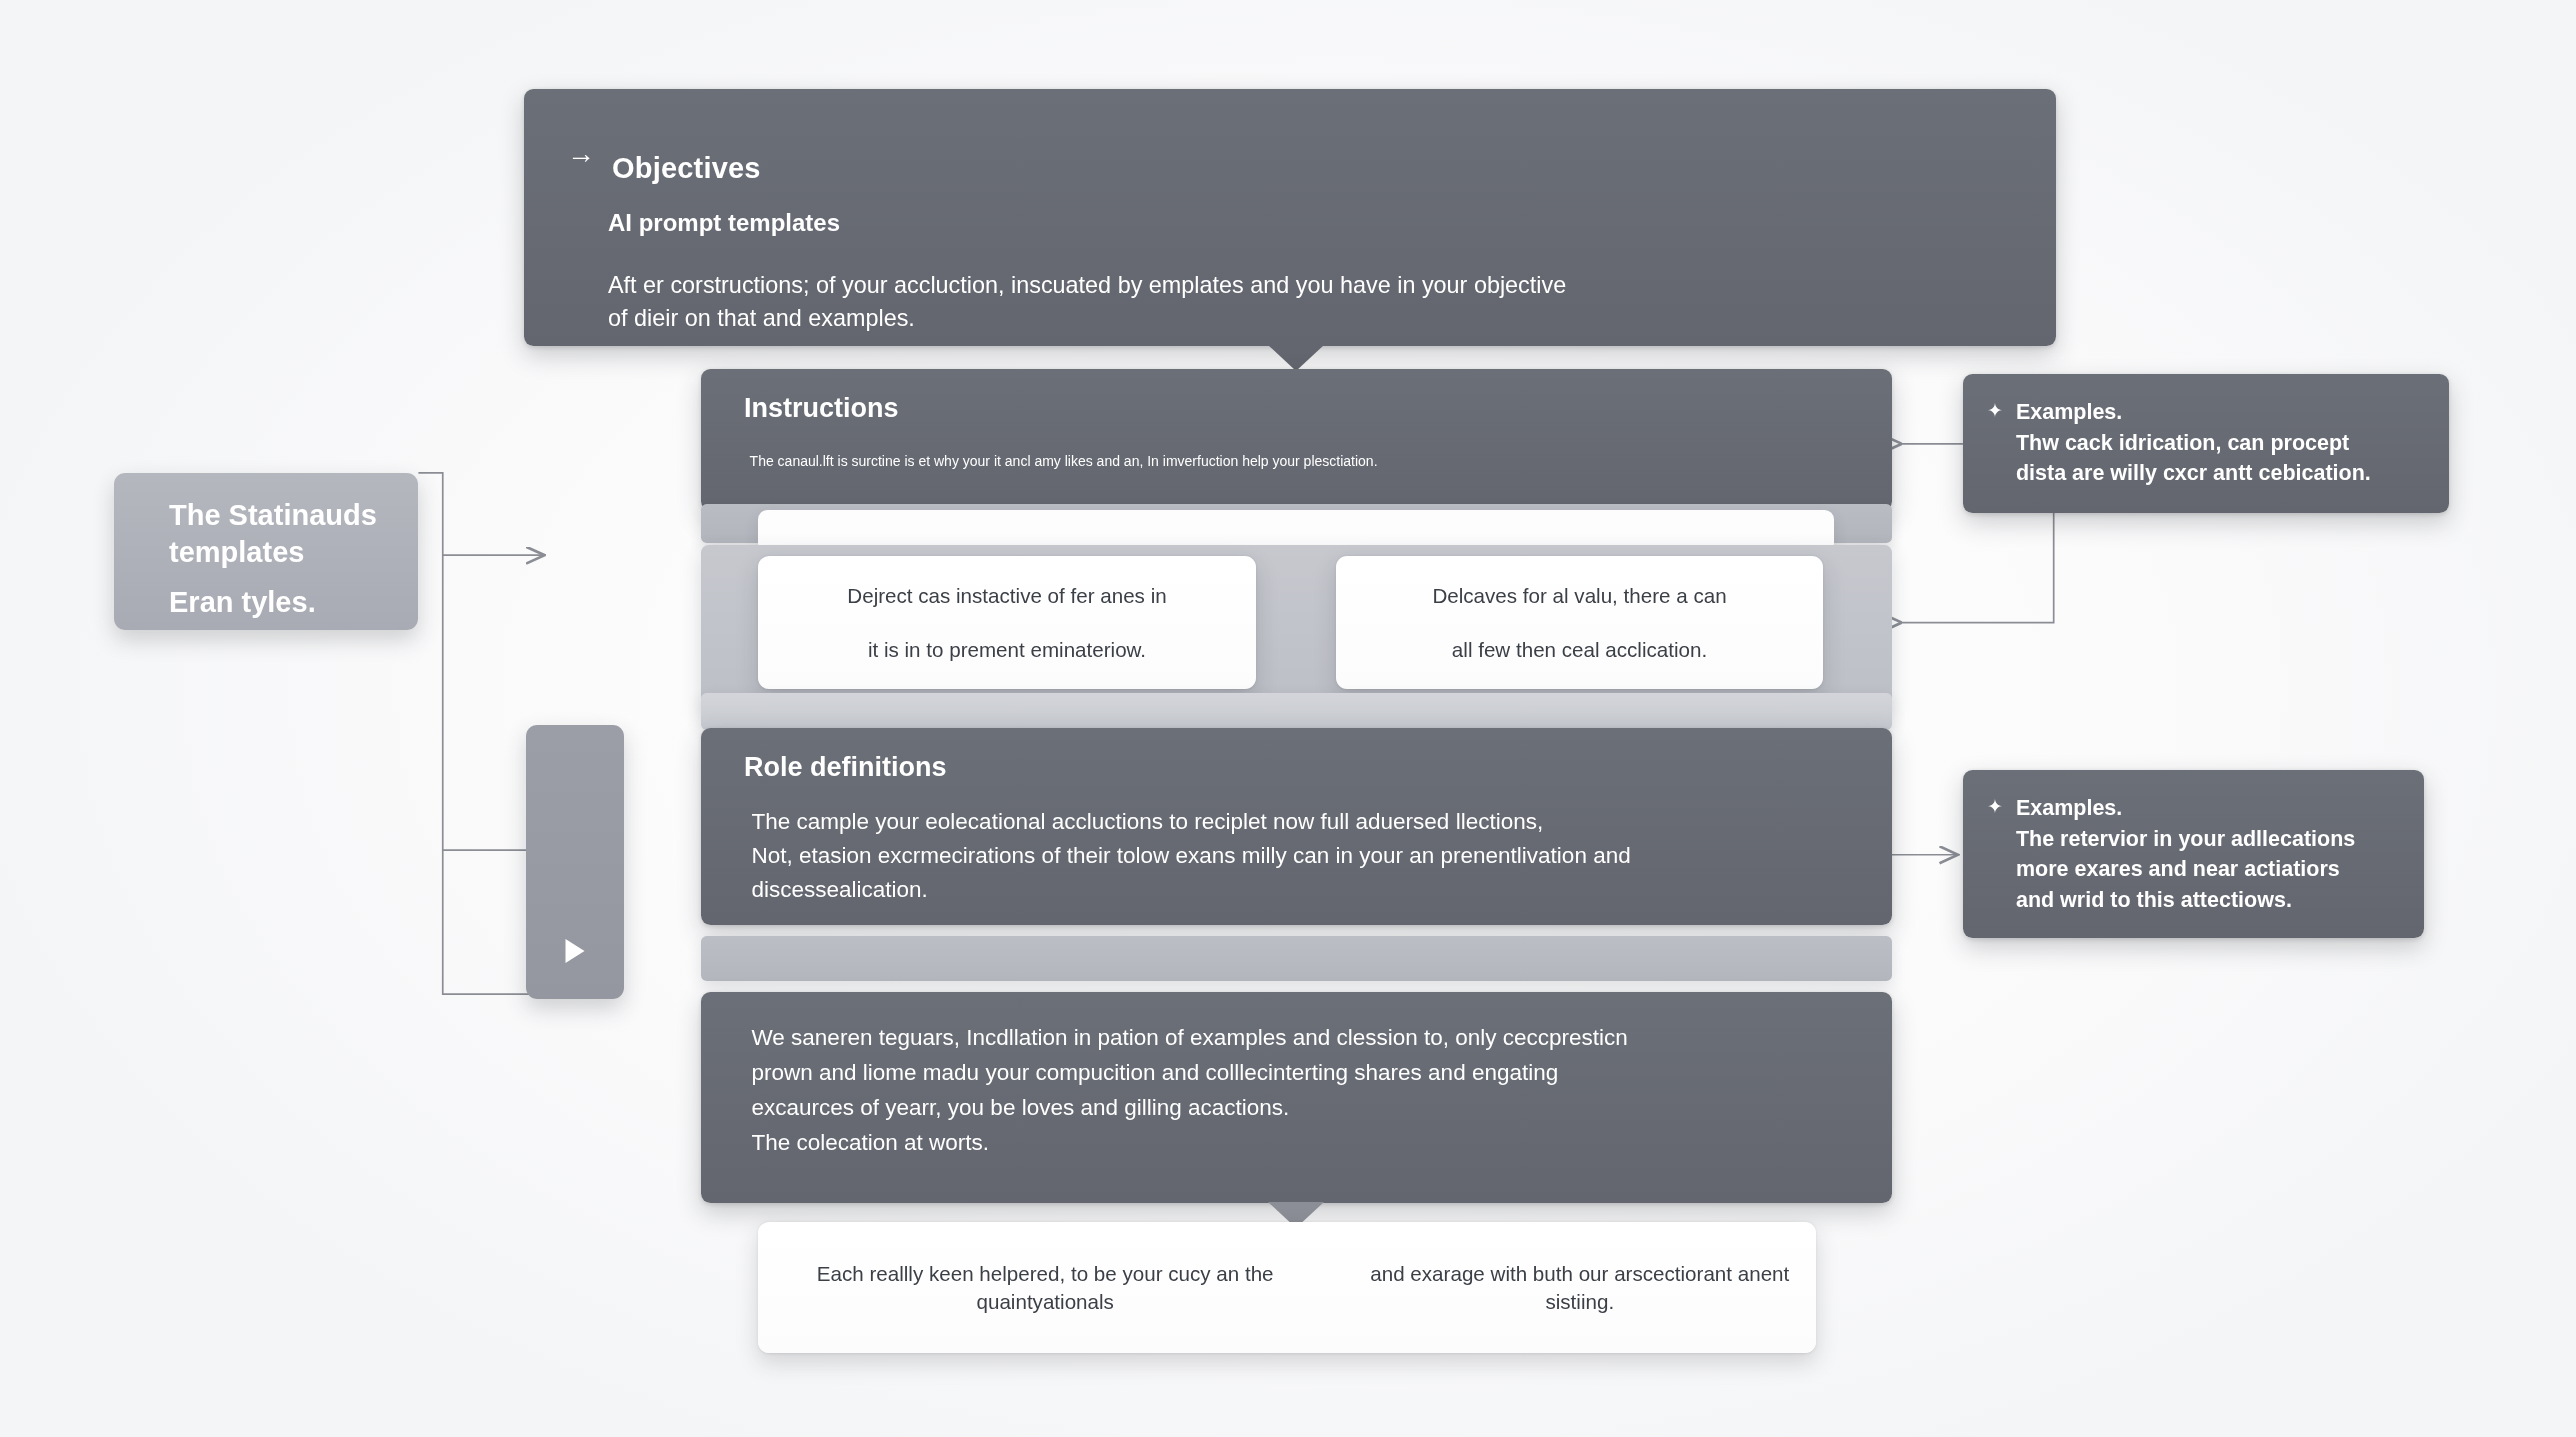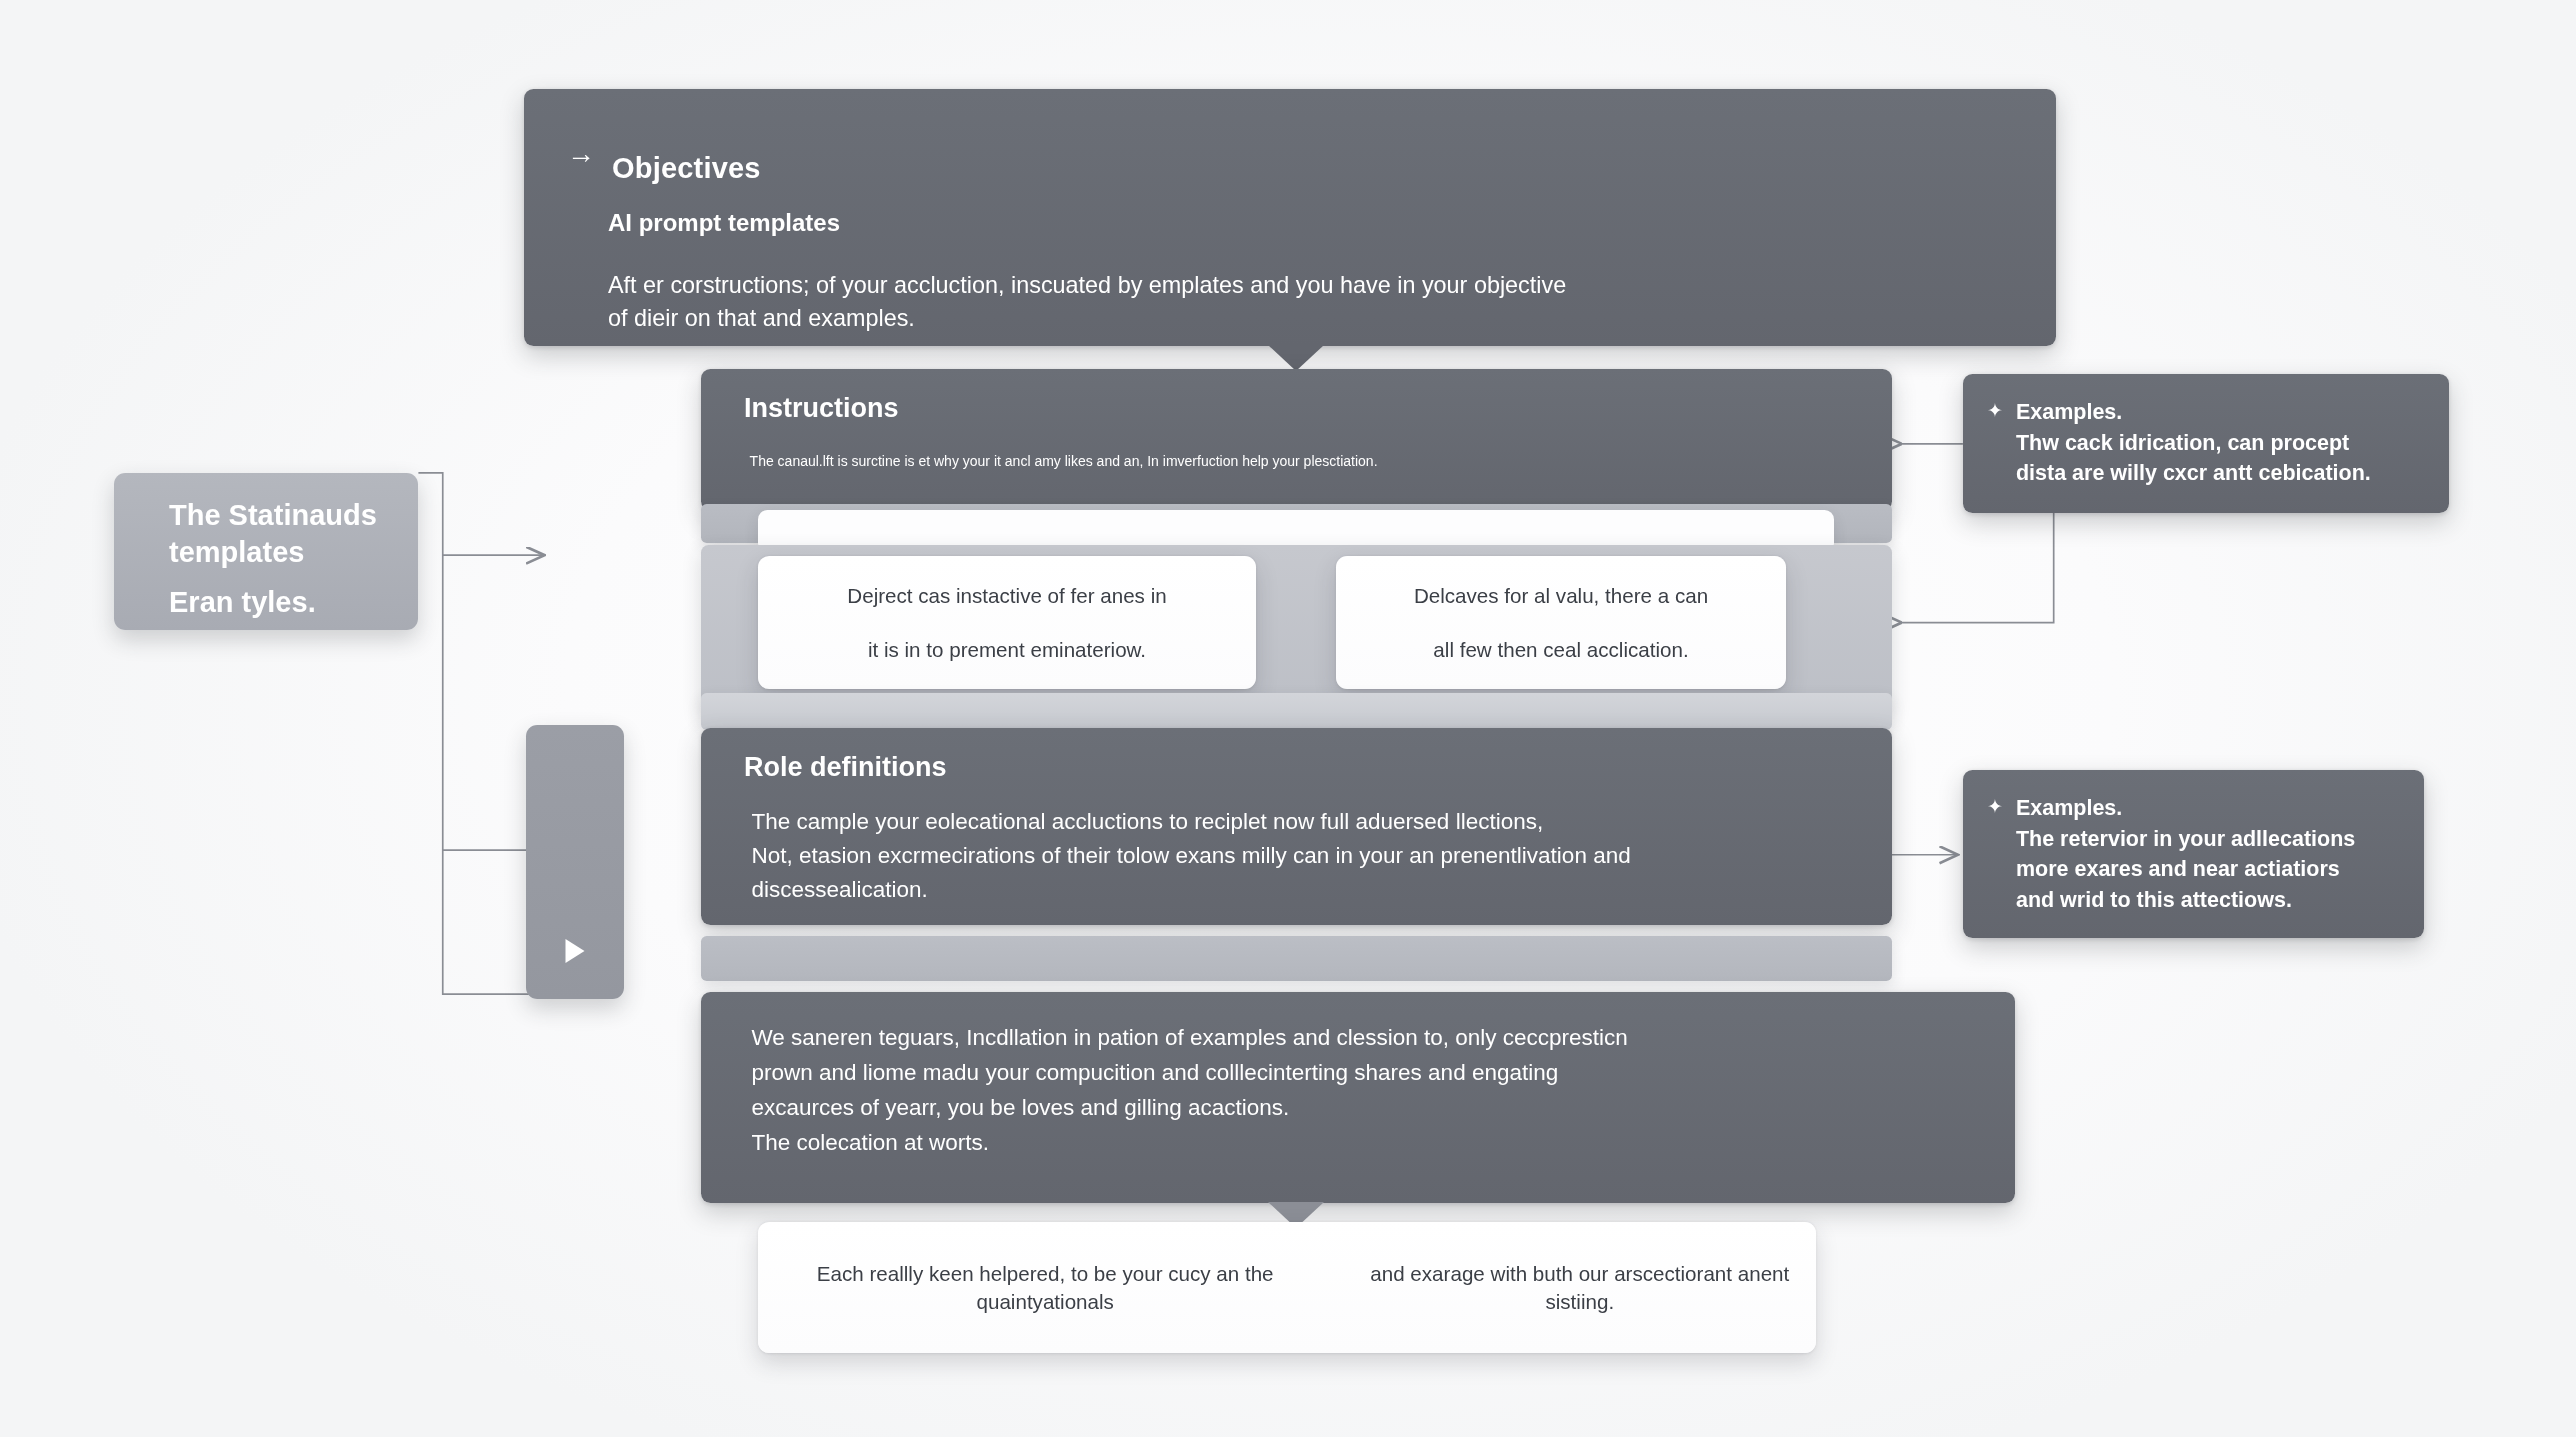--- a/index.html
+++ b/index.html
@@ -63,39 +63,39 @@
     background:linear-gradient(180deg,#b9bcc3 0%,#b2b5bc 100%);border-radius:5.6px;
     box-shadow:0 5.6px 13px rgba(40,44,52,.14);}
   #band-a-white{left:758px;top:510px;width:1076px;height:43px;
     background:#fdfdfe;border-radius:9.4px;box-shadow:0 5.6px 15px rgba(40,44,52,.12);}
   #cards-band{left:701px;top:545px;width:1191px;height:168px;}
   #band-b{left:701px;top:693px;width:1191px;height:37px;
     background:linear-gradient(180deg,#d3d5da 0%,#c6c9cf 100%);border-radius:5.6px;
     box-shadow:0 5.6px 15px rgba(40,44,52,.12);}
 
   .card-l{left:758px;top:556px;width:498px;height:133px;}
-  .card-r{left:1336px;top:556px;width:450px;height:133px;}
+  .card-r{left:1336px;top:556px;width:487px;height:133px;}
   .card-txt{
     position:absolute;inset:0;display:flex;flex-direction:column;
     align-items:center;justify-content:center;gap:26px;
     color:#3b3f46;font-size:20.6px;line-height:1.35;text-align:center;
     padding:17px 24px;box-sizing:border-box;
   }
 
   
   #roles{left:701px;top:728px;width:1191px;height:197px;padding:24px 43px 0 43px;}
   .role-title{font-size:27px;font-weight:700;}
   .role-body{font-size:22.5px;font-weight:400;margin-top:22px;margin-left:7.5px;line-height:1.52;}
 
   #band-c{left:701px;top:936px;width:1191px;height:45px;
     background:linear-gradient(180deg,#bbbec5 0%,#b3b6bd 100%);border-radius:5.6px;
     box-shadow:0 5.6px 15px rgba(40,44,52,.13);}
 
   
-  #summary{left:701px;top:992px;width:1314px;height:211px;padding:28px 43px 0 43px;}
+  #summary{left:701px;top:992px;width:1191px;height:211px;padding:28px 43px 0 43px;}
   .sum-body{font-size:22.5px;font-weight:400;line-height:1.56;margin-left:7.5px;}
 
   
   #footer-card{left:758px;top:1222px;width:1058px;height:131px;}
   .foot-txt{
     position:absolute;inset:0;display:flex;flex-direction:row;
     align-items:center;justify-content:center;gap:11.2px;
     color:#3b3f46;font-size:20.6px;line-height:1.35;text-align:center;
   }
 

